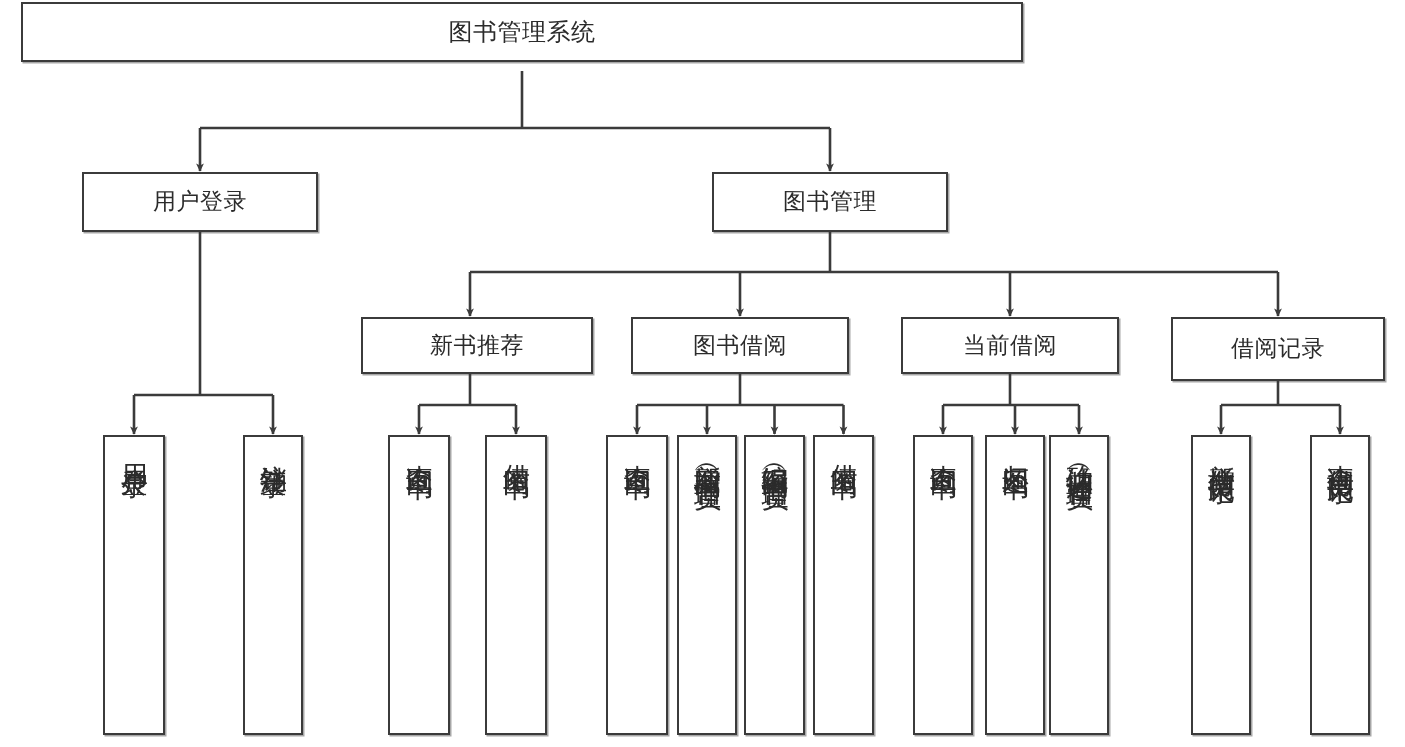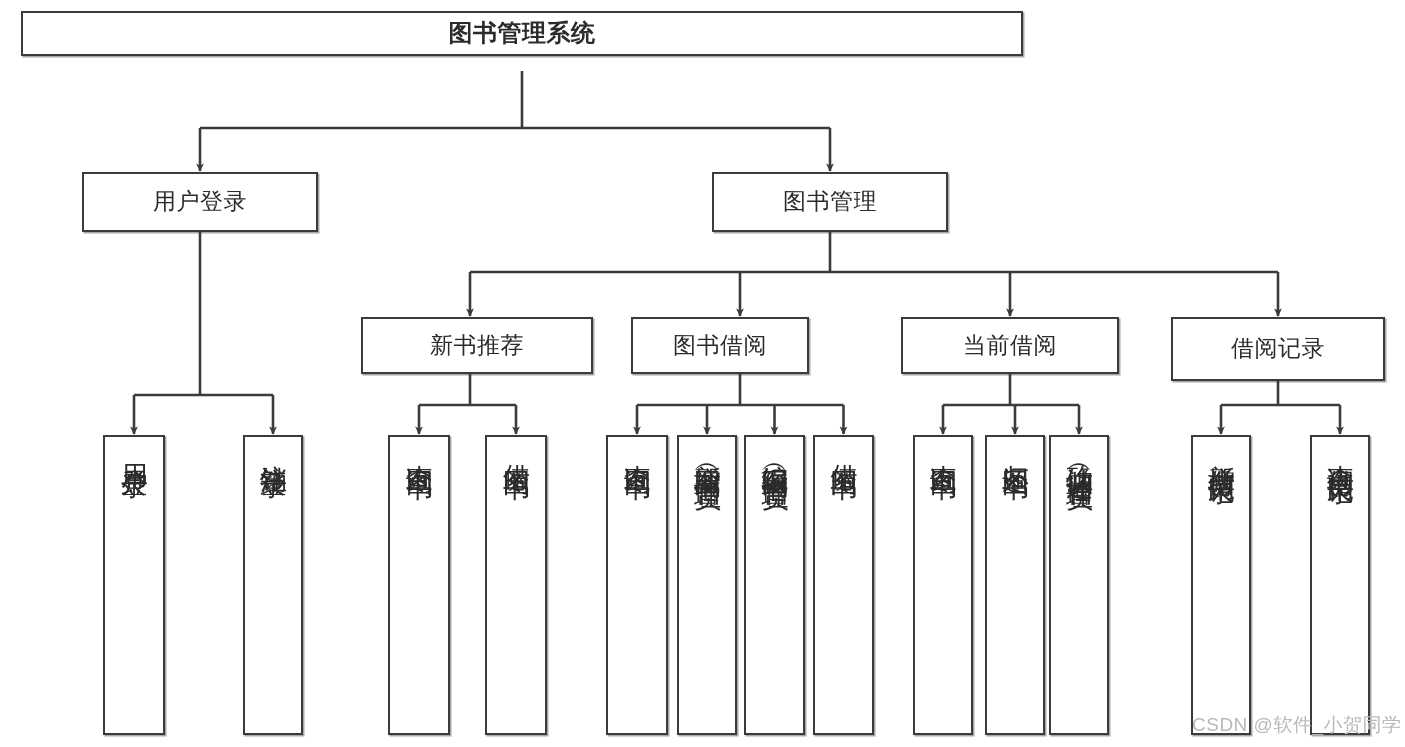--- a/index.html
+++ b/index.html
@@ -107,33 +107,33 @@
         <path d="M1015,405 L1015,434" marker-end="url(#arrow)"></path>
         <path d="M1079,405 L1079,434" marker-end="url(#arrow)"></path>
         <path d="M1278,374 L1278,405"></path>
         <path d="M1221,405 L1340,405"></path>
         <path d="M1221,405 L1221,434" marker-end="url(#arrow)"></path>
         <path d="M1340,405 L1340,434" marker-end="url(#arrow)"></path>
       </g>
   </svg>
 
   <div id="node-layer">
-      <div class="node horiz root" style="left: 21px; top: 11px; width: 1002px; height: 45px; font-weight: bold;">
+      <div class="node horiz root" style="left: 21px; top: 2px; width: 1002px; height: 60px;">
         <span class="label">图书管理系统</span>
       </div>
       <div class="node horiz" style="left: 82px; top: 172px; width: 236px; height: 60px;">
         <span class="label">用户登录</span>
       </div>
       <div class="node horiz" style="left: 712px; top: 172px; width: 236px; height: 60px;">
         <span class="label">图书管理</span>
       </div>
       <div class="node horiz" style="left: 361px; top: 317px; width: 232px; height: 57px;">
         <span class="label">新书推荐</span>
       </div>
-      <div class="node horiz" style="left: 631px; top: 317px; width: 178px; height: 57px;">
+      <div class="node horiz" style="left: 631px; top: 317px; width: 218px; height: 57px;">
         <span class="label">图书借阅</span>
       </div>
       <div class="node horiz" style="left: 901px; top: 317px; width: 218px; height: 57px;">
         <span class="label">当前借阅</span>
       </div>
       <div class="node horiz" style="left: 1171px; top: 317px; width: 214px; height: 64px;">
         <span class="label">借阅记录</span>
       </div>
       <div class="node vert" style="left: 103px; top: 435px; width: 62px; height: 300px;">
         <span class="label">用户登录</span>
@@ -169,14 +169,13 @@
         <span class="label">确认归还（管理员）</span>
       </div>
       <div class="node vert" style="left: 1191px; top: 435px; width: 60px; height: 300px;">
         <span class="label">新增借阅记录</span>
       </div>
       <div class="node vert" style="left: 1310px; top: 435px; width: 60px; height: 300px;">
         <span class="label">查询借阅记录</span>
       </div>
     </div>
 
-  <div class="watermark" style="left:1192px; top:712px;">CSDN @软件_小贺同学</div>
 </div>
 
 </body></html>

